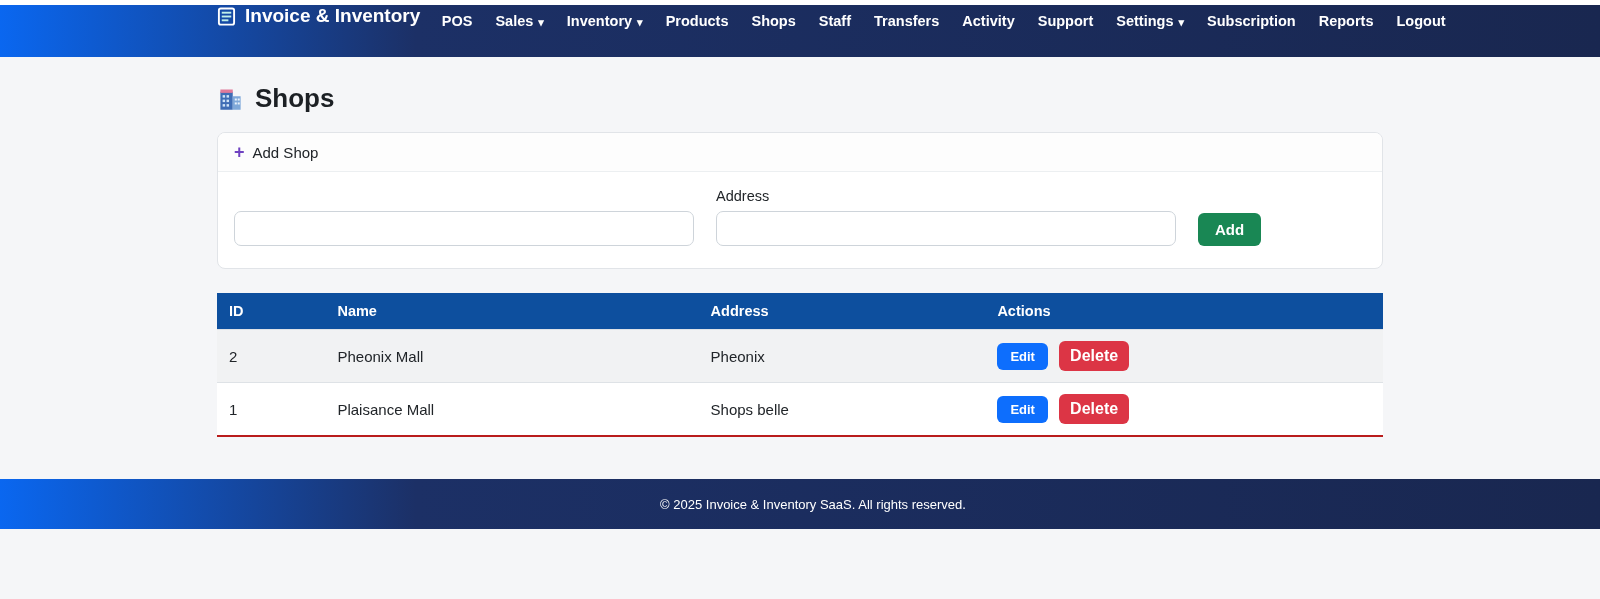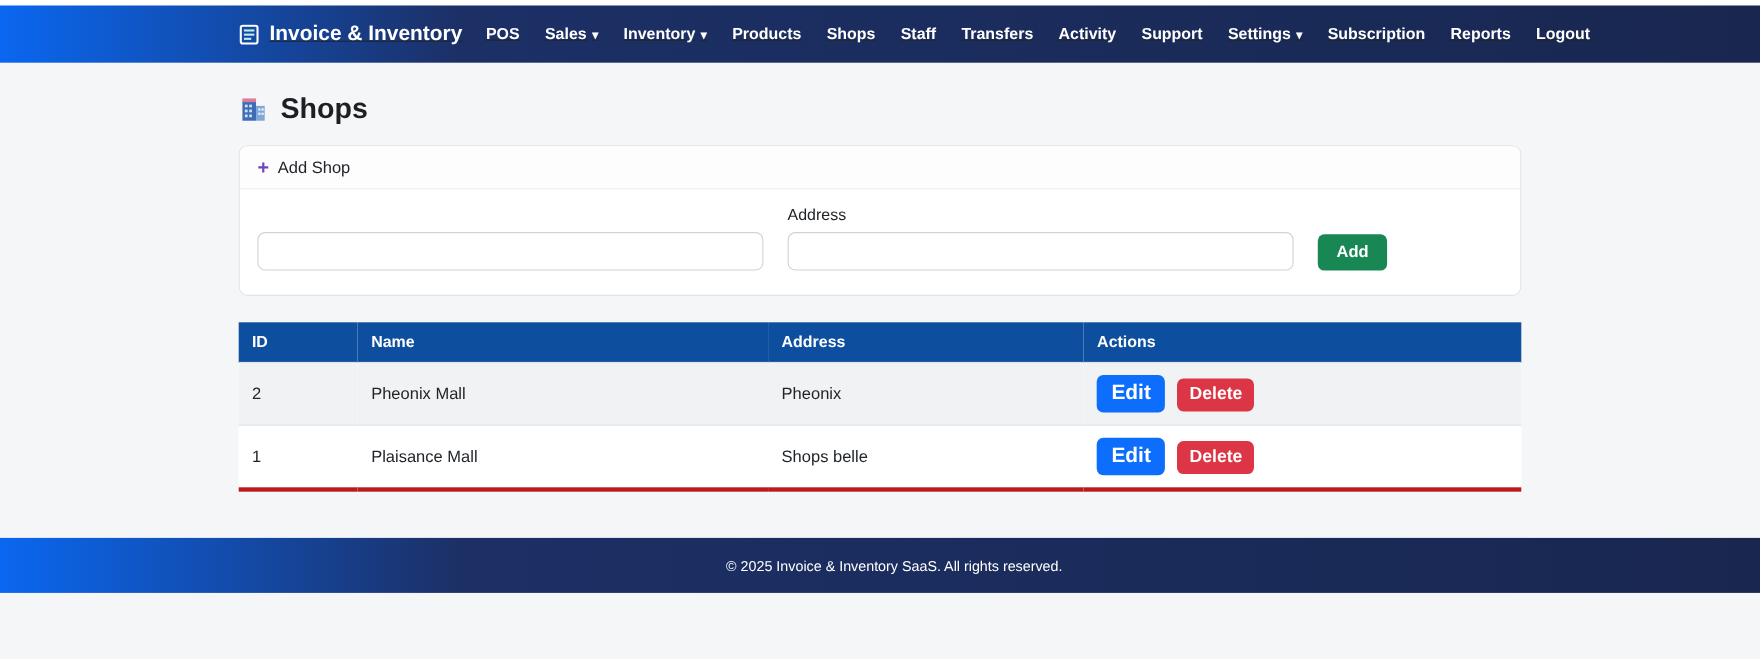--- a/index.html
+++ b/index.html
@@ -17,23 +17,22 @@
   .navbar {
     background: linear-gradient(90deg, #0a67f0 0%, #1c3066 26%, #192750 100%);
     height: 52px;
   }
   .container {
     width: 1166px;
     margin: 0 auto;
   }
   .navbar .container {
     display: flex;
-    align-items: center;
+    align-items: flex-start;
     height: 100%;
-    text-decoration: underline;
   }
   .brand {
     display: flex;
     align-items: center;
     gap: 9px;
     color: #ffffff;
     font-size: 19px;
     font-weight: 700;
     margin-right: 10px;
     cursor: pointer;
@@ -114,30 +113,30 @@
     font-weight: 600;
     cursor: pointer;
     color: #ffffff;
   }
   .btn-add {
     background: #198754;
     font-size: 15px;
     padding: 8px 17px;
     margin-bottom: 0;
   }
-  .btn-edit { background: #0d6efd; font-size: 19px; padding: 6px 13px; }
+  .btn-edit { background: #0d6efd; font-size: 13px; padding: 6px 13px; }
   .btn-delete { background: #dc3545; font-size: 16px; padding: 6px 11px; margin-left: 7px; }
 
   
   .shops-table {
     width: 100%;
     border-collapse: collapse;
     margin-top: 24px;
     background: #ffffff;
-    border-bottom: 4px solid #b91c1c;
+    border-bottom: 2px solid #b91c1c;
   }
   .shops-table th {
     background: #0d4f9e;
     color: #ffffff;
     font-size: 14.5px;
     font-weight: 700;
     text-align: left;
     padding: 10px 12px;
   }
   .shops-table td {

